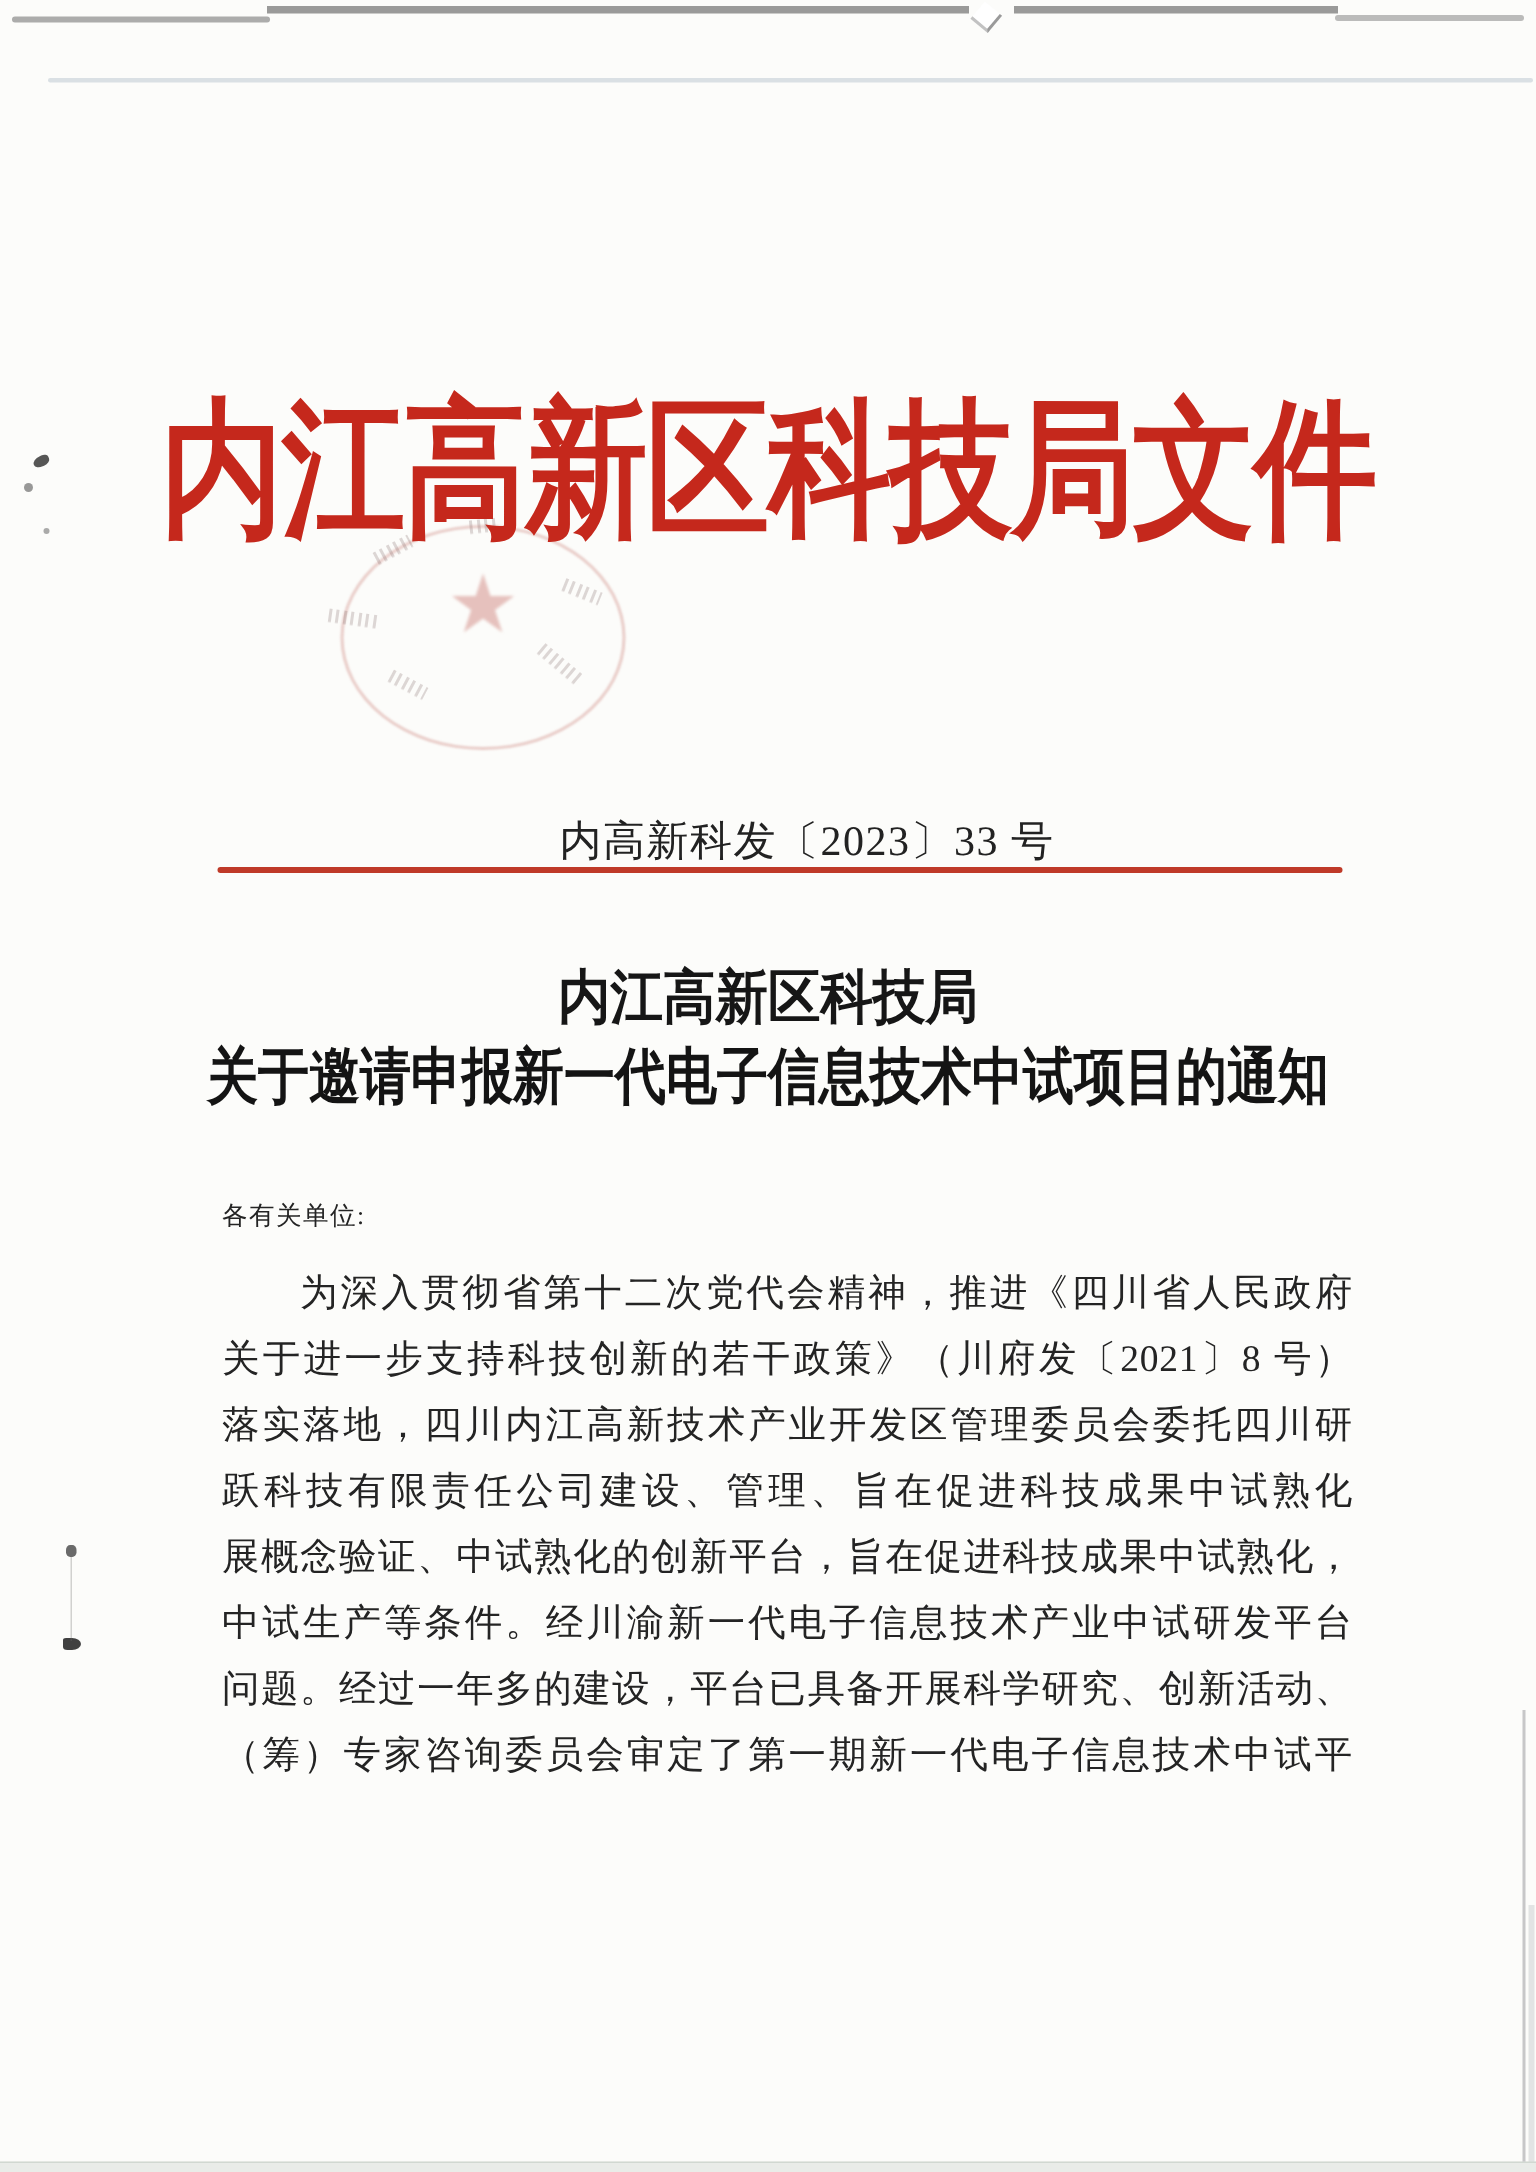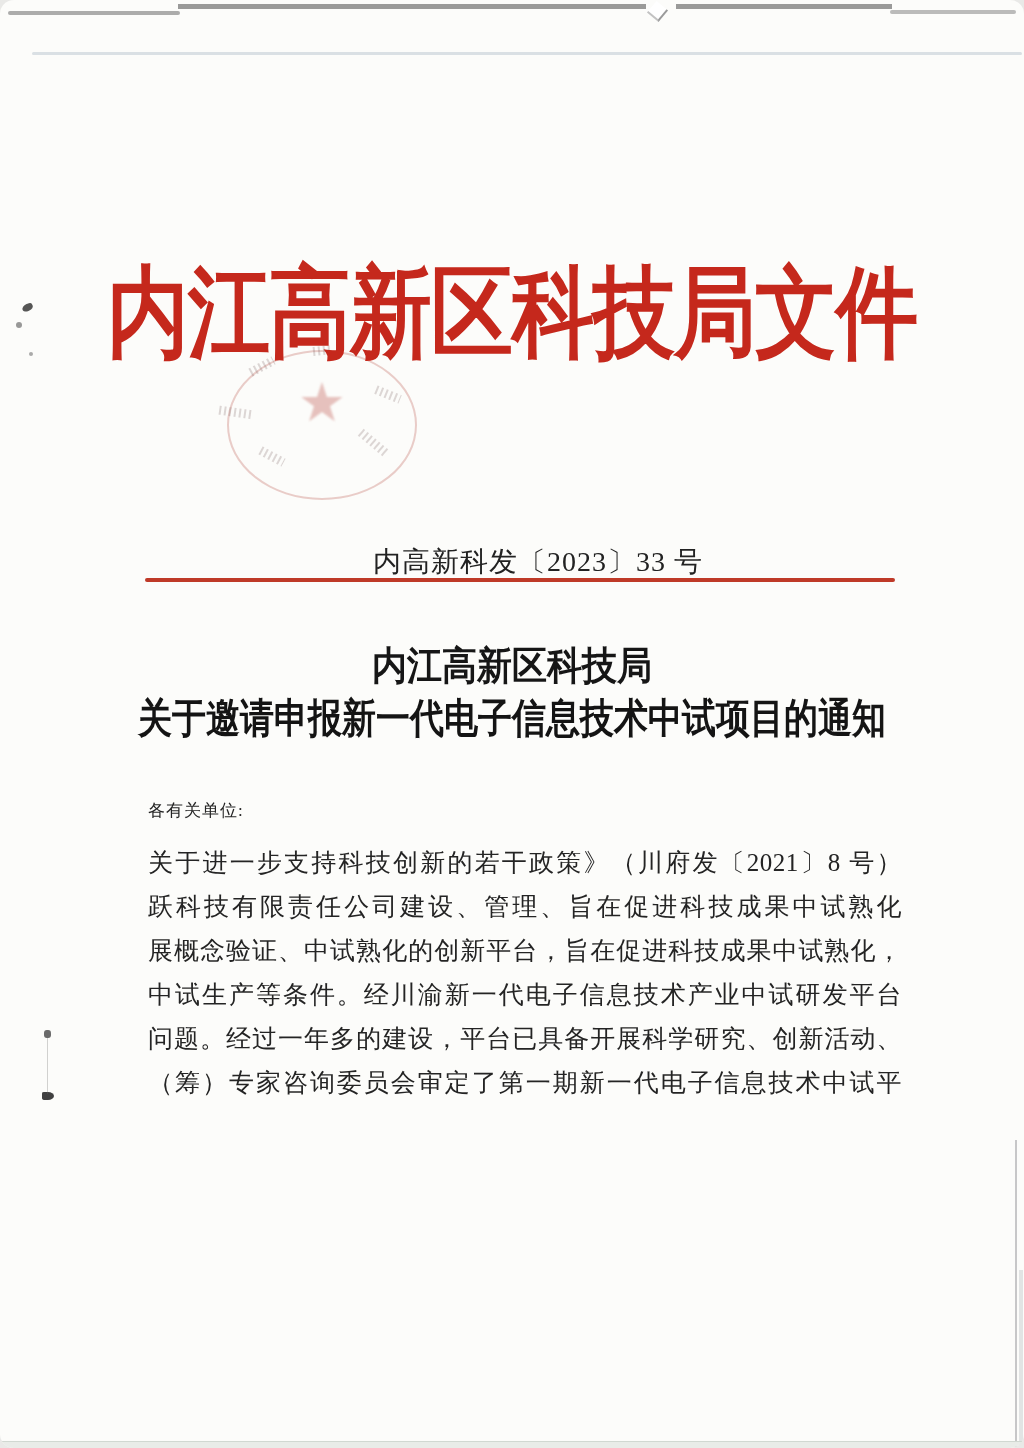--- a/index.html
+++ b/index.html
@@ -9,21 +9,20 @@
   }
   *{margin:0;padding:0;box-sizing:border-box;}
   html,body{background:#e9e9e7;}
   .page{
     position:relative;
     width:1024px;height:1448px;
     margin:0 auto;
     background:#fcfcfa;
     overflow:hidden;
     font-family:"Liberation Serif","DejaVu Serif",serif;
-    border-radius:14px;
   }
   .abs{position:absolute;}
 
   
   .top-edge-a{left:8px;top:11px;width:172px;height:4px;background:#6a6a6a;opacity:.55;border-radius:2px;}
   .top-edge-b{left:178px;top:4px;width:468px;height:5px;background:#585858;opacity:.6;}
   .top-edge-c{left:676px;top:4px;width:216px;height:5px;background:#585858;opacity:.6;}
   .top-edge-d{left:890px;top:10px;width:126px;height:4px;background:#7a7a7a;opacity:.5;border-radius:2px;}
   .fold-notch{
     left:650px;top:4px;width:15px;height:15px;background:#ffffff;
@@ -149,21 +148,23 @@
 
   <div class="abs doc-number">内高新科发〔2023〕33 号</div>
   <div class="abs red-rule"></div>
 
   <div class="abs title-1">内江高新区科技局</div>
   <div class="abs title-2">关于邀请申报新一代电子信息技术中试项目的通知</div>
 
   <div class="abs salutation">各有关单位:</div>
 
   <div class="abs para">
+    <div class="line indent">为深入贯彻省第十二次党代会精神，推进《四川省人民政府</div>
     <div class="line">关于进一步支持科技创新的若干政策》（川府发〔2021〕8 号）</div>
+    <div class="line">落实落地，四川内江高新技术产业开发区管理委员会委托四川研</div>
     <div class="line">跃科技有限责任公司建设、管理、旨在促进科技成果中试熟化</div>
     <div class="line">展概念验证、中试熟化的创新平台，旨在促进科技成果中试熟化，</div>
     <div class="line">中试生产等条件。经川渝新一代电子信息技术产业中试研发平台</div>
     <div class="line">问题。经过一年多的建设，平台已具备开展科学研究、创新活动、</div>
     <div class="line">（筹）专家咨询委员会审定了第一期新一代电子信息技术中试平</div>
   </div>
 
 </div>
 
 </body></html>

